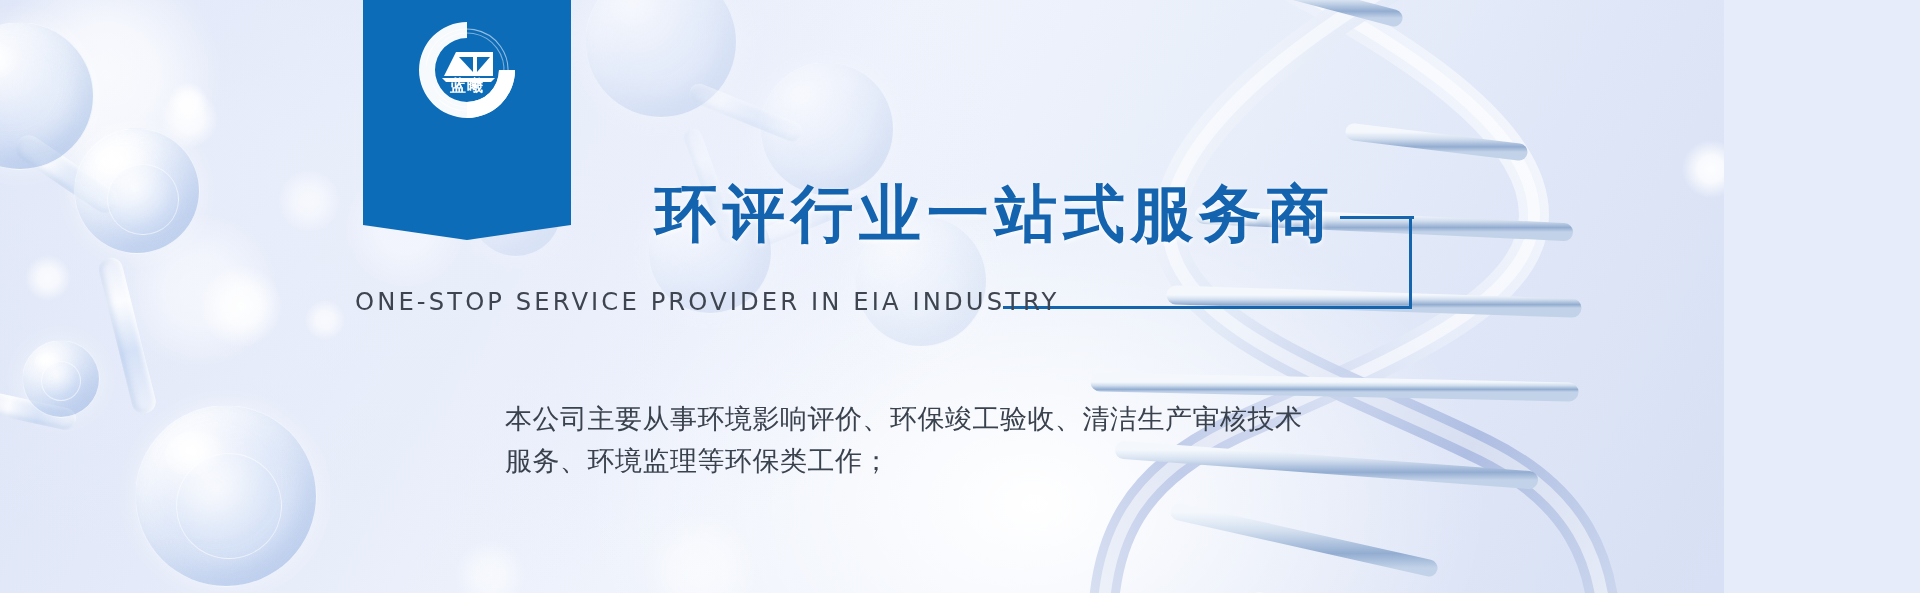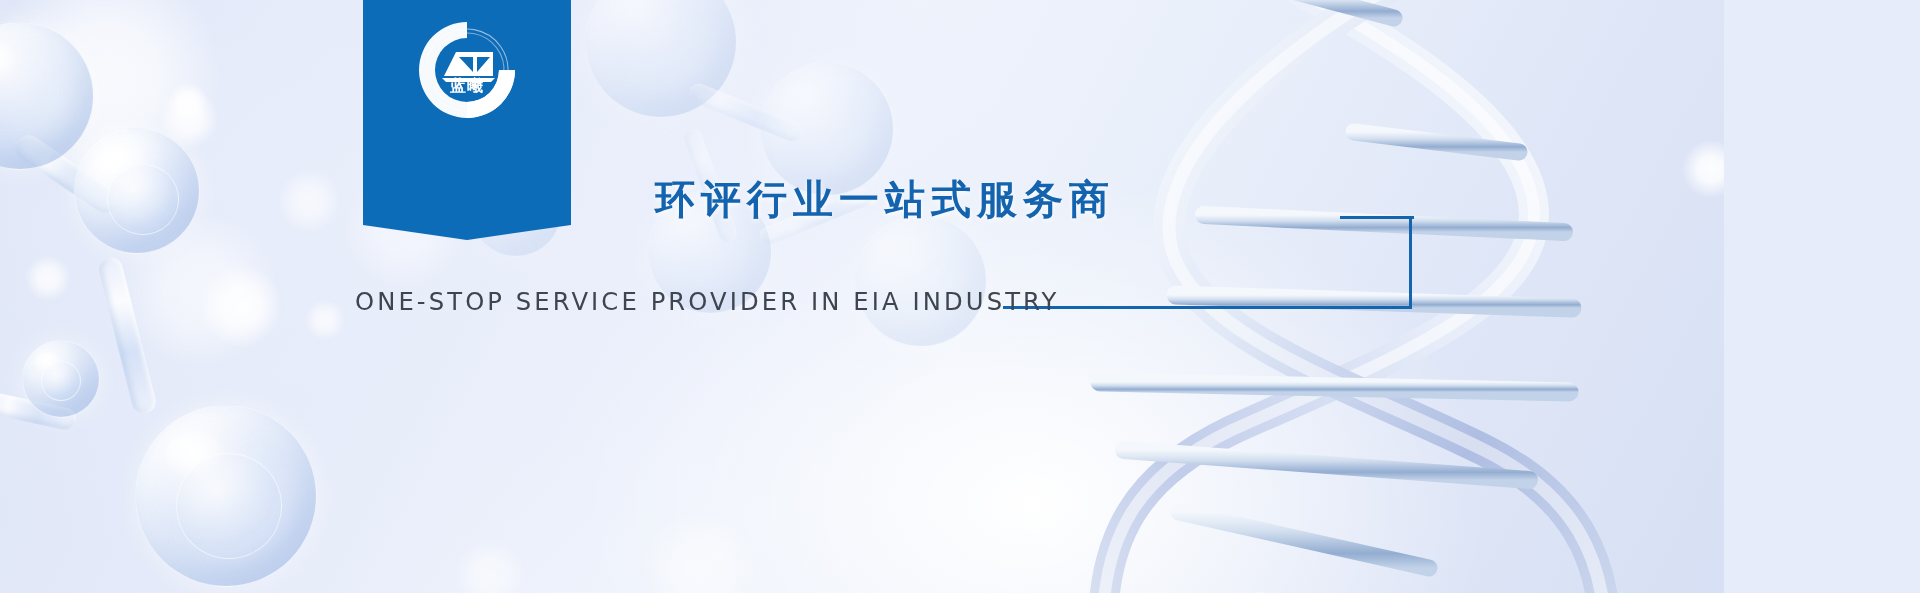--- a/index.html
+++ b/index.html
@@ -49,21 +49,21 @@
   #ribbon-logo{position:absolute;left:50%;top:14px;transform:translateX(-50%);
     width:112px;height:112px;}
   #ribbon-name{position:absolute;left:0;right:0;top:128px;text-align:center;
     color:#fff;font-size:37px;font-weight:bold;letter-spacing:3px;
     font-family:"DejaVu Sans","Liberation Sans",sans-serif;
     text-shadow:0 1px 3px rgba(0,40,90,.25);}
 
   
   #title{position:absolute;left:655px;top:172px;
     font-family:"DejaVu Serif","Liberation Serif",serif;
-    font-weight:bold;font-size:40px;letter-spacing:6px;color:#1463ae;
+    font-weight:bold;font-size:62px;letter-spacing:6px;color:#1463ae;
     text-shadow:0 2px 5px rgba(255,255,255,.85);white-space:nowrap;}
   #subtitle{position:absolute;left:355px;top:287px;
     font-family:"DejaVu Sans","Liberation Sans",sans-serif;
     font-size:25px;letter-spacing:3.2px;color:#3e4550;white-space:nowrap;
     transform:scaleX(.97);transform-origin:left center;}
   #body-text{position:absolute;left:505px;top:398px;width:880px;
     font-family:"DejaVu Serif","Liberation Serif",serif;
     font-size:27px;line-height:42px;color:#3a424e;letter-spacing:.5px;}
 
   
@@ -188,15 +188,17 @@
       <div style="position:absolute;left:0;right:0;top:62px;text-align:center;color:#fff;
                   font-size:16px;font-weight:bold;letter-spacing:1px;
                   font-family:'DejaVu Sans','Liberation Sans',sans-serif;">蓝曦</div>
     </div>
   </div>
 
   <div id="title">环评行业一站式服务商</div>
   <div id="subtitle">ONE-STOP SERVICE PROVIDER IN EIA INDUSTRY</div>
 
   <div id="body-text">
+    <div>本公司主要从事环境影响评价、环保竣工验收、清洁生产审核技术</div>
+    <div>服务、环境监理等环保类工作；</div>
   </div>
 
 </div>
 
 </body></html>

